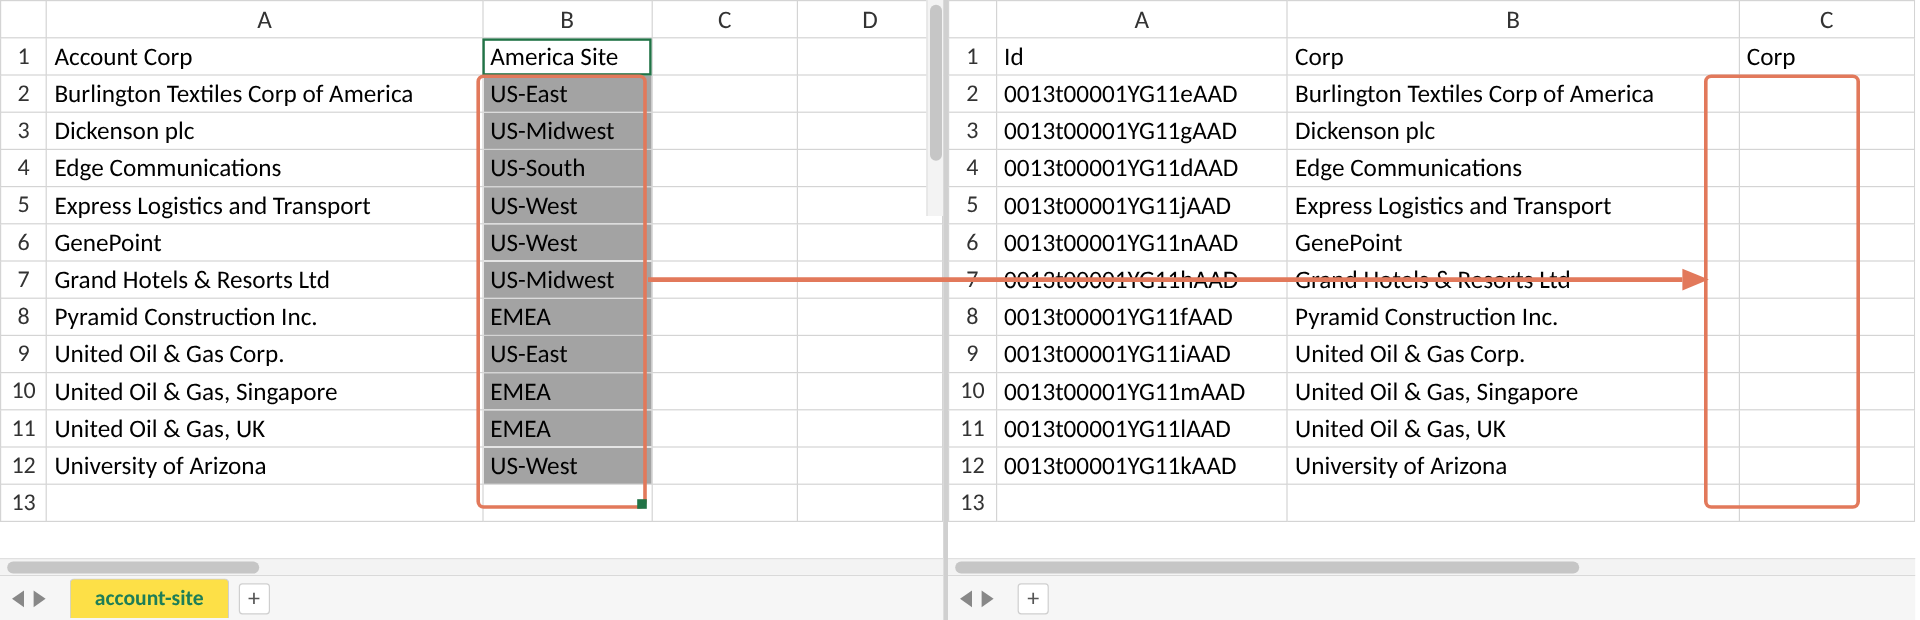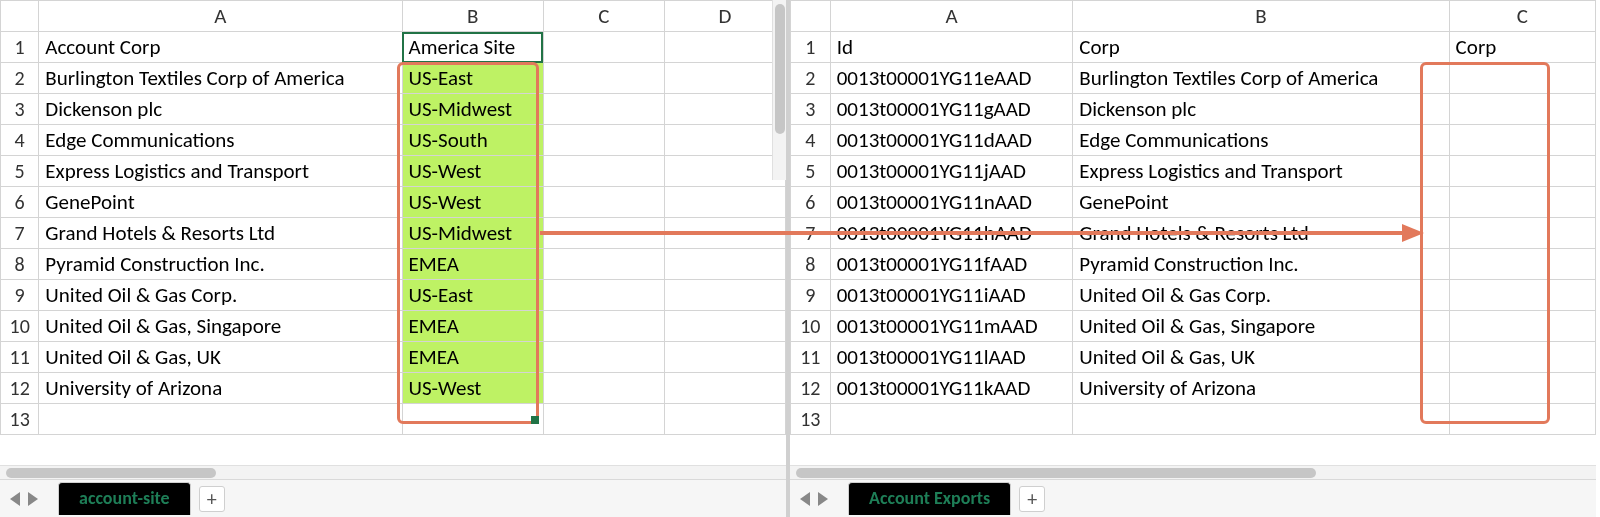--- a/index.html
+++ b/index.html
@@ -50,21 +50,21 @@
     font-size: 21px;
   }
   .rowhdr {
     background: #fff;
     text-align: center !important;
     color: #333;
     width: 38px;
     font-size: 20px;
   }
   .corner { background:#fff; }
-  .selcell { background: #bef264; }
+  .selcell { background: #a3a3a3; }
   
   .L-colA { width: 360px; }
   .L-colB { width: 140px; }
   .L-colC { width: 120px; }
   .L-colD { width: 120px; }
   
   .R-colA { width: 232px; }
   .R-colB { width: 360px; }
   .R-colC { width: 140px; }
   
@@ -119,21 +119,21 @@
     font-size:18px;
   }
   .nav-tri {
     width:0;height:0;
     border-top:7px solid transparent;
     border-bottom:7px solid transparent;
   }
   .nav-tri.prev { border-right:10px solid #888; }
   .nav-tri.next { border-left:10px solid #888; margin-right:12px;}
   .sheet-tab {
-    background:#000000;
+    background:#fde047;
     border:1px solid #cfcfcf;
     border-bottom:none;
     padding:4px 20px 6px;
     border-radius:4px 4px 0 0;
     color:#1e7e57;
     font-weight:600;
     cursor:pointer;
   }
   .add-sheet {
     width:26px;height:26px;
@@ -387,21 +387,20 @@
       </table>
 
       <div class="hl" style="left:630px; top:62px; width:130px; height:362px;"></div>
     </div>
     <div class="hscroll">
       <div class="thumb" style="left:6px;width:520px;"></div>
     </div>
     <div class="tabbar">
       <div class="nav-tri prev"></div>
       <div class="nav-tri next"></div>
-      <div class="sheet-tab">Account Exports</div>
       <div class="add-sheet">+</div>
     </div>
   </div>
 </div>
 
 <svg class="arrow" style="left:540px; top:218px; width:890px; height:30px;">
   <line x1="0" y1="15" x2="862" y2="15"></line>
   <polygon points="862,6 884,15 862,24"></polygon>
 </svg>
 

